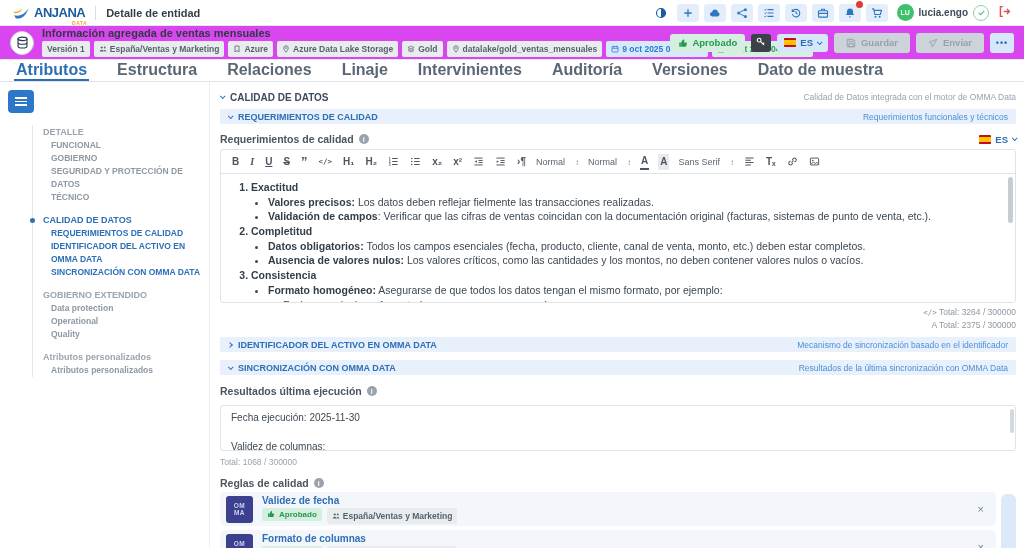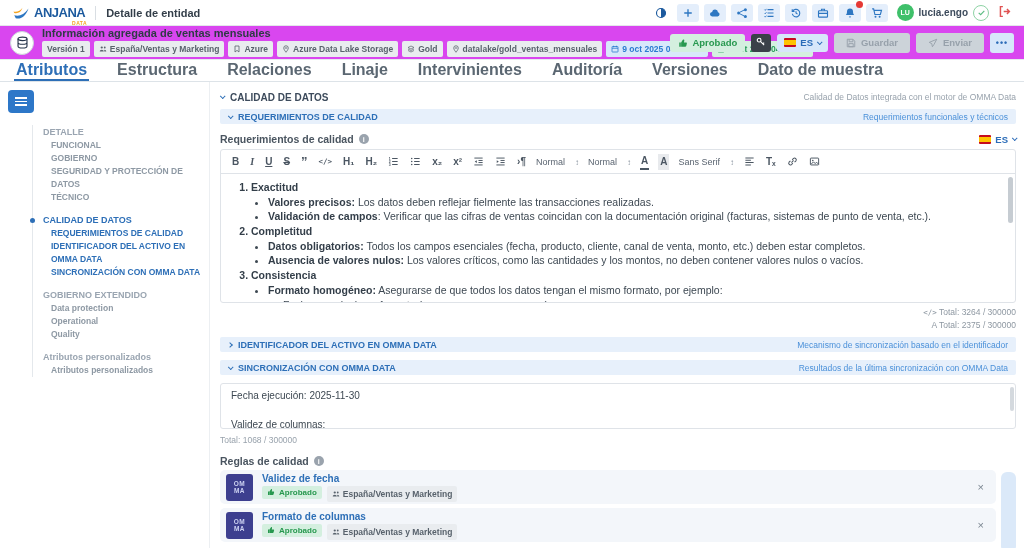--- a/index.html
+++ b/index.html
@@ -577,20 +577,26 @@
       <span class="blue-row-title">IDENTIFICADOR DEL ACTIVO EN OMMA DATA</span>
       <span class="blue-row-hint">Mecanismo de sincronización basado en el identificador</span>
     </div>
 
     <div class="blue-row" style="margin-top:8px;">
       <span class="chev"></span>
       <span class="blue-row-title">SINCRONIZACIÓN CON OMMA DATA</span>
       <span class="blue-row-hint">Resultados de la última sincronización con OMMA Data</span>
     </div>
 
+    <div class="field-row" style="margin-top:10px;">
+      <span class="field-label">
+        <span>Resultados última ejecución</span>
+        <span class="info-i">i</span>
+      </span>
+    </div>
     <div class="ta-wrap">
       <textarea class="results" readonly="" style="">Fecha ejecución: 2025-11-30
 
 Validez de columnas:
 KPI: 100.0%</textarea>
       <div class="ta-scroll"></div>
     </div>
     <div class="small-total">Total: 1068 / 300000</div>
 
     <div class="field-row" style="margin-top:10px;">

